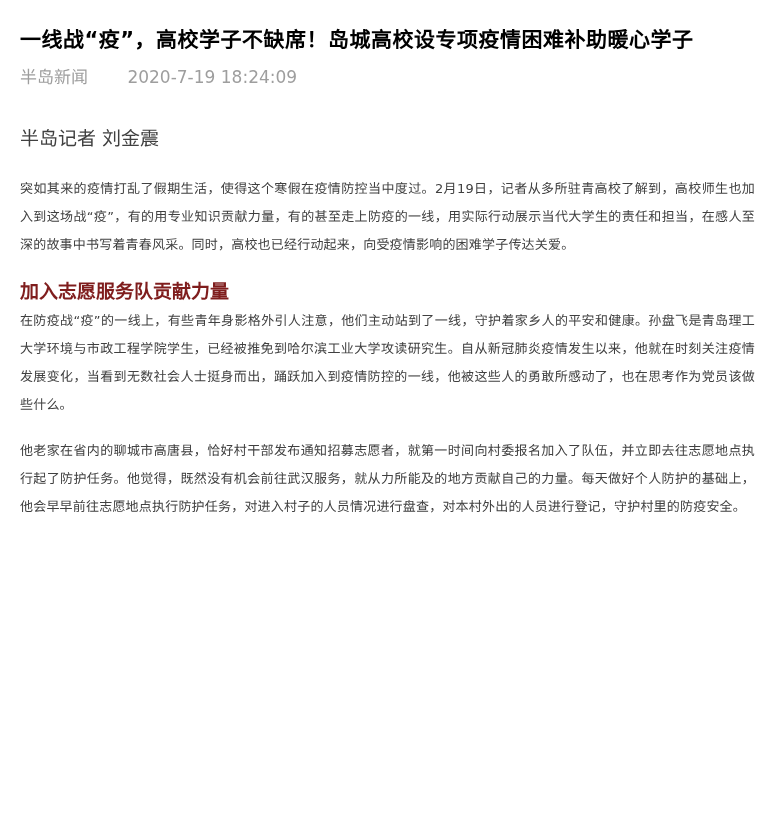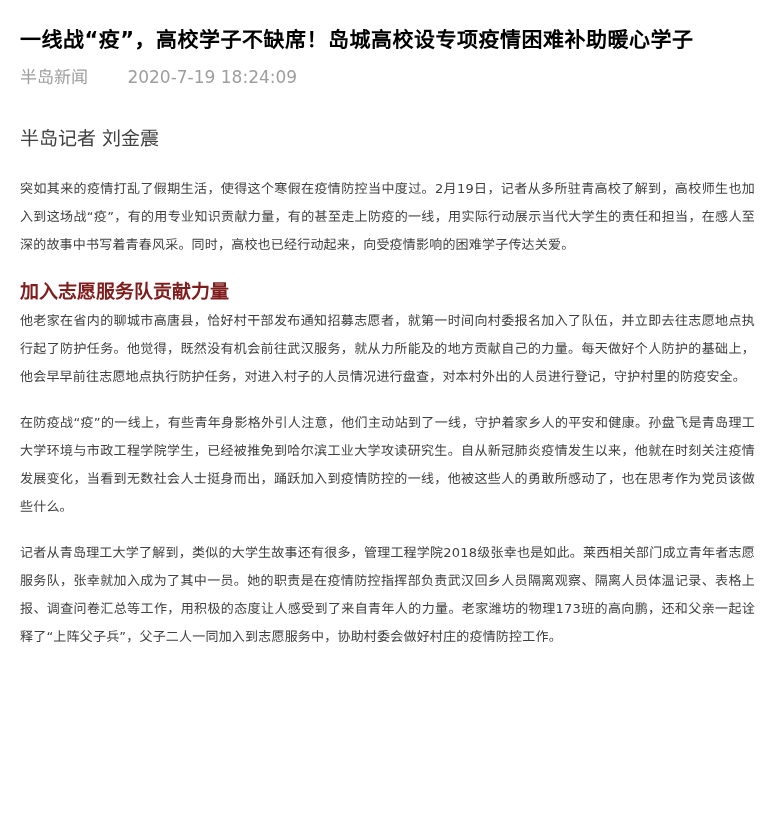--- a/index.html
+++ b/index.html
@@ -70,19 +70,18 @@
     <span class="source">半岛新闻</span>
     <span class="datetime">2020-7-19 18:24:09</span>
   </div>
 
   <p class="author-line">半岛记者 刘金震</p>
 
   <p class="body-paragraph">突如其来的疫情打乱了假期生活，使得这个寒假在疫情防控当中度过。2月19日，记者从多所驻青高校了解到，高校师生也加入到这场战“疫”，有的用专业知识贡献力量，有的甚至走上防疫的一线，用实际行动展示当代大学生的责任和担当，在感人至深的故事中书写着青春风采。同时，高校也已经行动起来，向受疫情影响的困难学子传达关爱。</p>
 
   <h2 class="section-subheading">加入志愿服务队贡献力量</h2>
 
+  <p class="body-paragraph">在防疫战“疫”的一线上，有些青年身影格外引人注意，他们主动站到了一线，守护着家乡人的平安和健康。孙盘飞是青岛理工大学环境与市政工程学院学生，已经被推免到哈尔滨工业大学攻读研究生。自从新冠肺炎疫情发生以来，他就在时刻关注疫情发展变化，当看到无数社会人士挺身而出，踊跃加入到疫情防控的一线，他被这些人的勇敢所感动了，也在思考作为党员该做些什么。</p>
+
   <p class="body-paragraph">他老家在省内的聊城市高唐县，恰好村干部发布通知招募志愿者，就第一时间向村委报名加入了队伍，并立即去往志愿地点执行起了防护任务。他觉得，既然没有机会前往武汉服务，就从力所能及的地方贡献自己的力量。每天做好个人防护的基础上，他会早早前往志愿地点执行防护任务，对进入村子的人员情况进行盘查，对本村外出的人员进行登记，守护村里的防疫安全。</p>
 
-  <p class="body-paragraph">在防疫战“疫”的一线上，有些青年身影格外引人注意，他们主动站到了一线，守护着家乡人的平安和健康。孙盘飞是青岛理工大学环境与市政工程学院学生，已经被推免到哈尔滨工业大学攻读研究生。自从新冠肺炎疫情发生以来，他就在时刻关注疫情发展变化，当看到无数社会人士挺身而出，踊跃加入到疫情防控的一线，他被这些人的勇敢所感动了，也在思考作为党员该做些什么。</p>
-
-  <p class="body-paragraph">记者从青岛理工大学了解到，类似的大学生故事还有很多，管理工程学院2018级张幸也是如此。莱西相关部门成立青年者志愿服务队，张幸就加入成为了其中一员。她的职责是在疫情防控指挥部负责武汉回乡人员隔离观察、隔离人员体温记录、表格上报、调查问卷汇总等工作，用积极的态度让人感受到了来自青年人的力量。老家潍坊的物理173班的高向鹏，还和父亲一起诠释了“上阵父子兵”，父子二人一同加入到志愿服务中，协助村委会做好村庄的疫情防控工作。</p>
 
 </div>
 
 </body></html>

